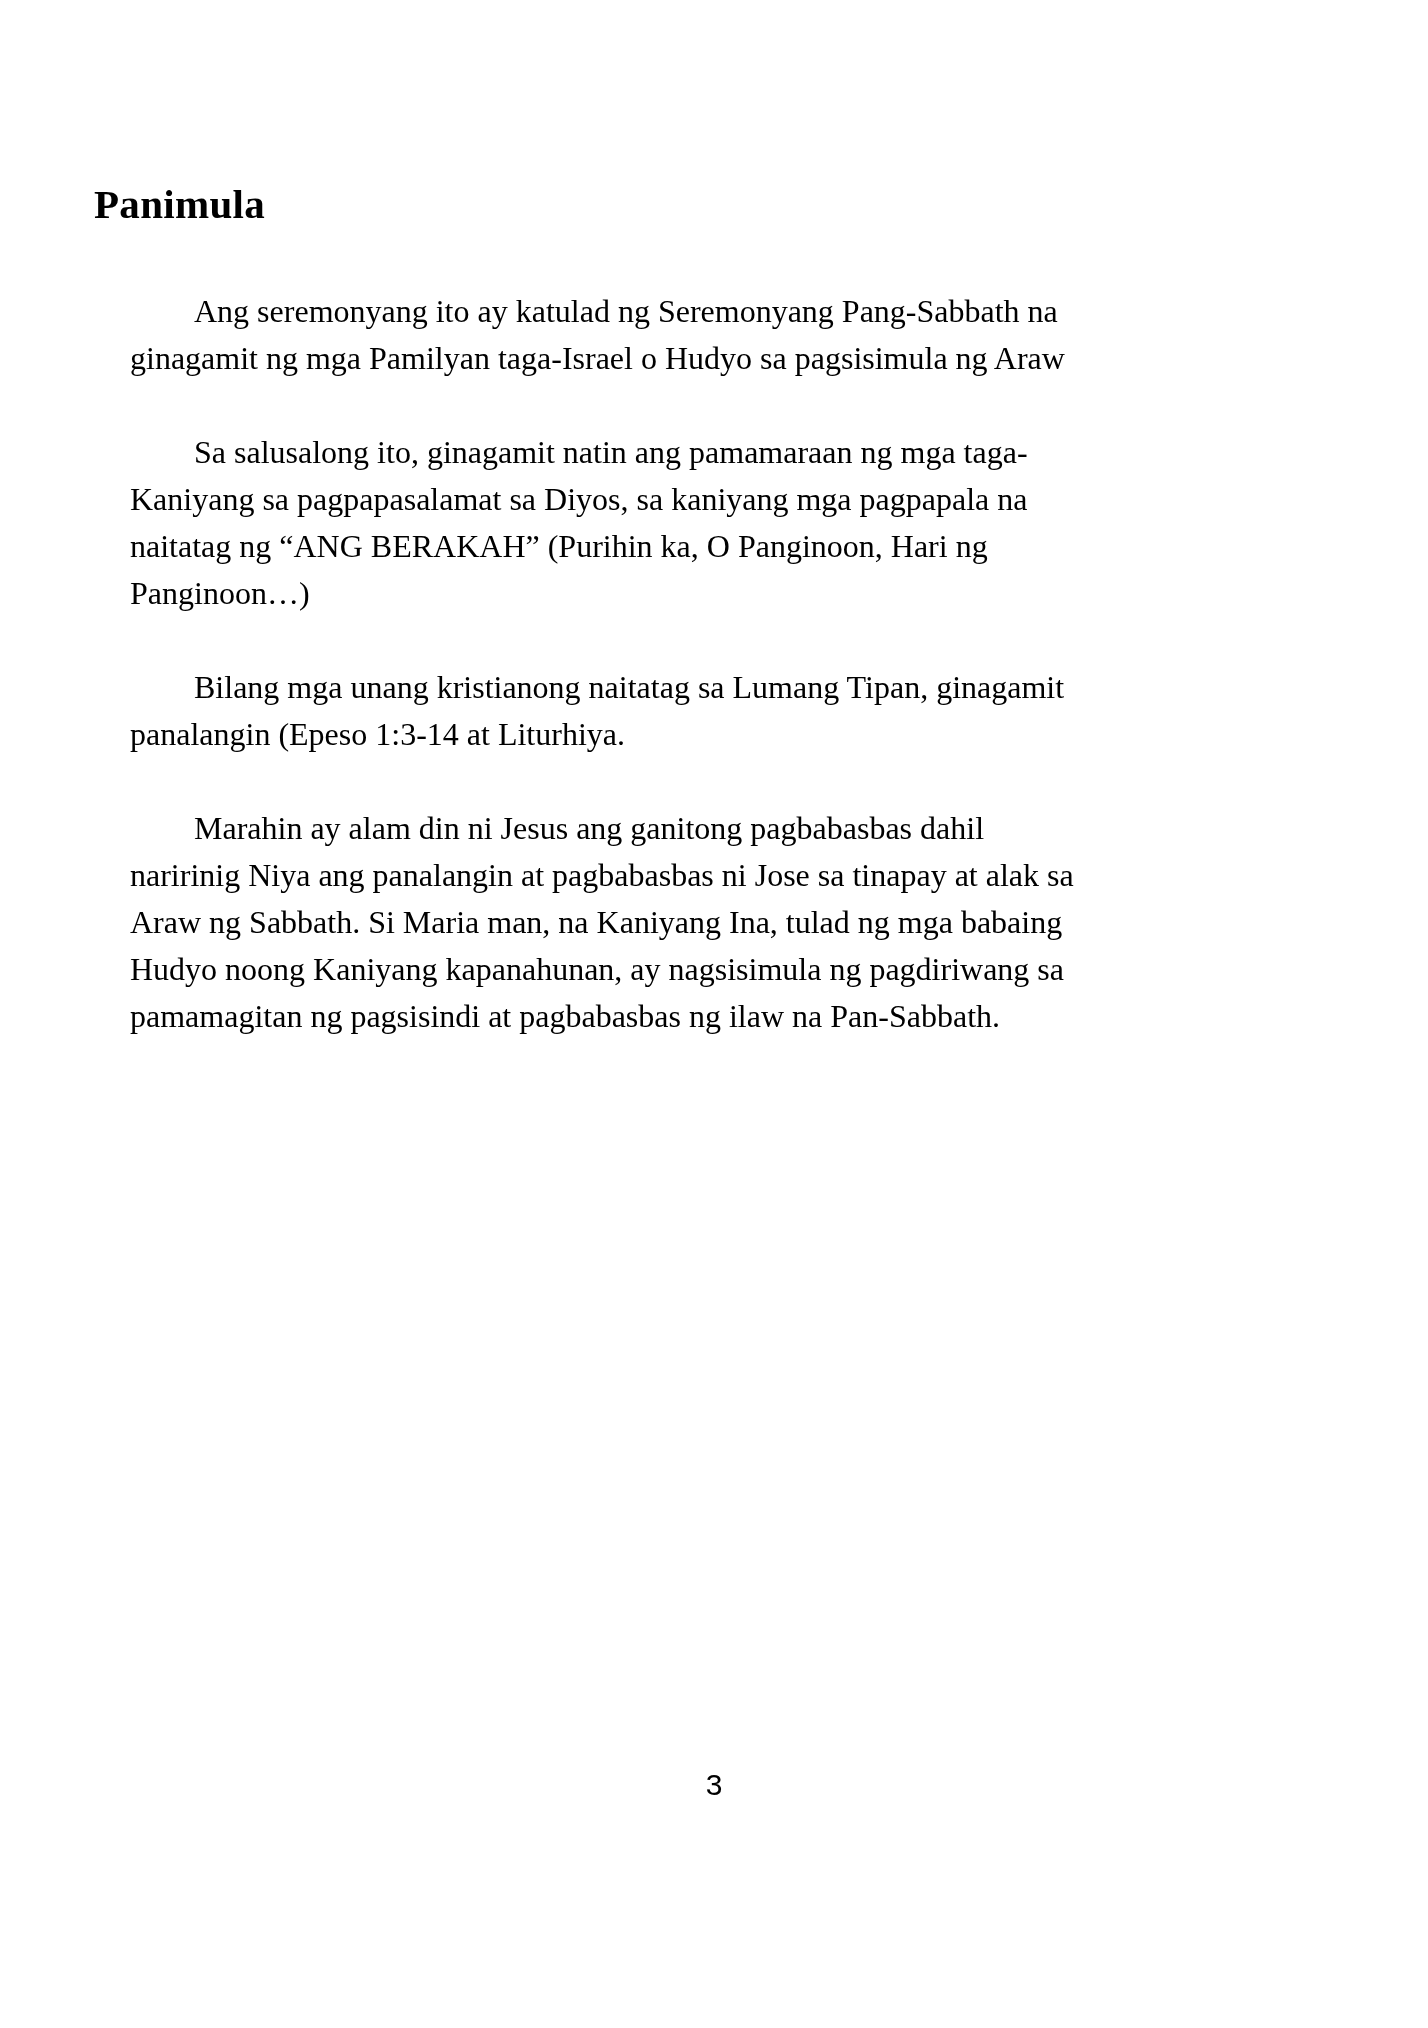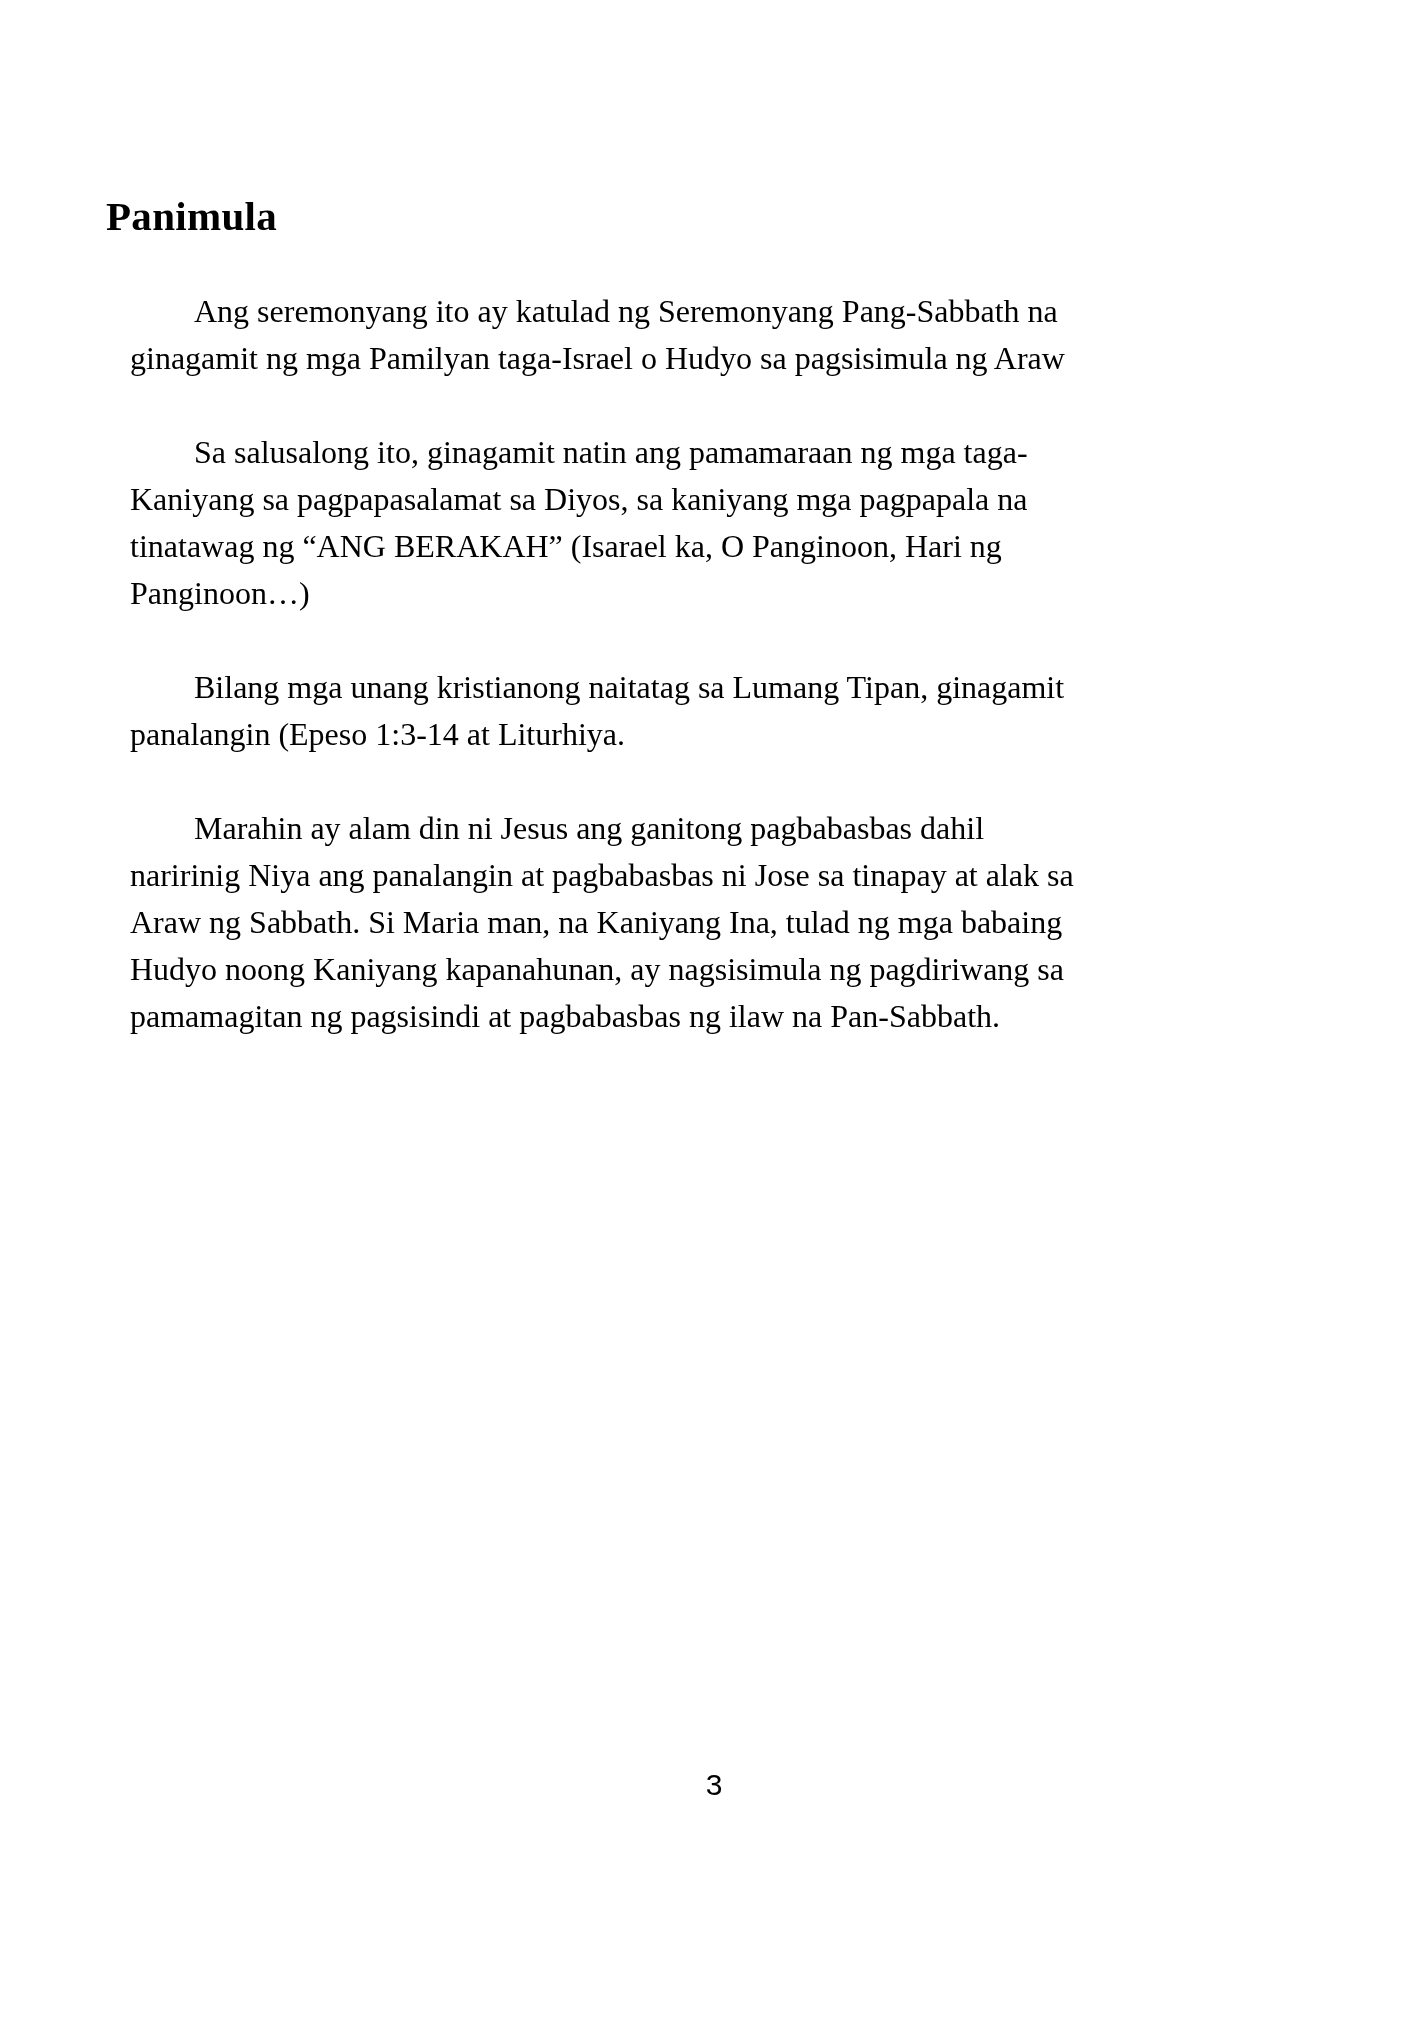--- a/index.html
+++ b/index.html
@@ -13,21 +13,21 @@
     height: 2028px;
     background: #ffffff;
     color: #000000;
     font-family: "Liberation Serif", serif;
     overflow: hidden;
   }
   .title {
     position: absolute;
     left: 90px;
     top: 176px;
-    margin: 16px;
+    margin: 4px;
     font-size: 41px;
     font-weight: 700;
     letter-spacing: 0.3px;
     color: #000000;
   }
   .body-text {
     position: absolute;
     left: 90px;
     top: 288px;
     width: 990px;
@@ -62,21 +62,21 @@
 <div class="page">
   <h1 class="title">Panimula</h1>
   <div class="body-text" id="body-text">
       <div class="paragraph">
         <div class="line indent">Ang seremonyang ito ay katulad ng Seremonyang Pang-Sabbath na</div>
         <div class="line">ginagamit ng mga Pamilyan taga-Israel o Hudyo sa pagsisimula ng Araw</div>
       </div>
       <div class="paragraph">
         <div class="line indent">Sa salusalong ito, ginagamit natin ang pamamaraan ng mga taga-</div>
         <div class="line">Kaniyang sa pagpapasalamat sa Diyos, sa kaniyang mga pagpapala na</div>
-        <div class="line">tinatawag ng “ANG BERAKAH” (Isarael ka, O Panginoon, Hari ng</div>
+        <div class="line">naitatag ng “ANG BERAKAH” (Purihin ka, O Panginoon, Hari ng</div>
         <div class="line">Panginoon…)</div>
       </div>
       <div class="paragraph">
         <div class="line indent">Bilang mga unang kristianong naitatag sa Lumang Tipan, ginagamit</div>
         <div class="line">panalangin (Epeso 1:3-14 at Liturhiya.</div>
       </div>
       <div class="paragraph">
         <div class="line indent">Marahin ay alam din ni Jesus ang ganitong pagbabasbas dahil</div>
         <div class="line">naririnig Niya ang panalangin at pagbabasbas ni Jose sa tinapay at alak sa</div>
         <div class="line">Araw ng Sabbath. Si Maria man, na Kaniyang Ina, tulad ng mga babaing</div>

